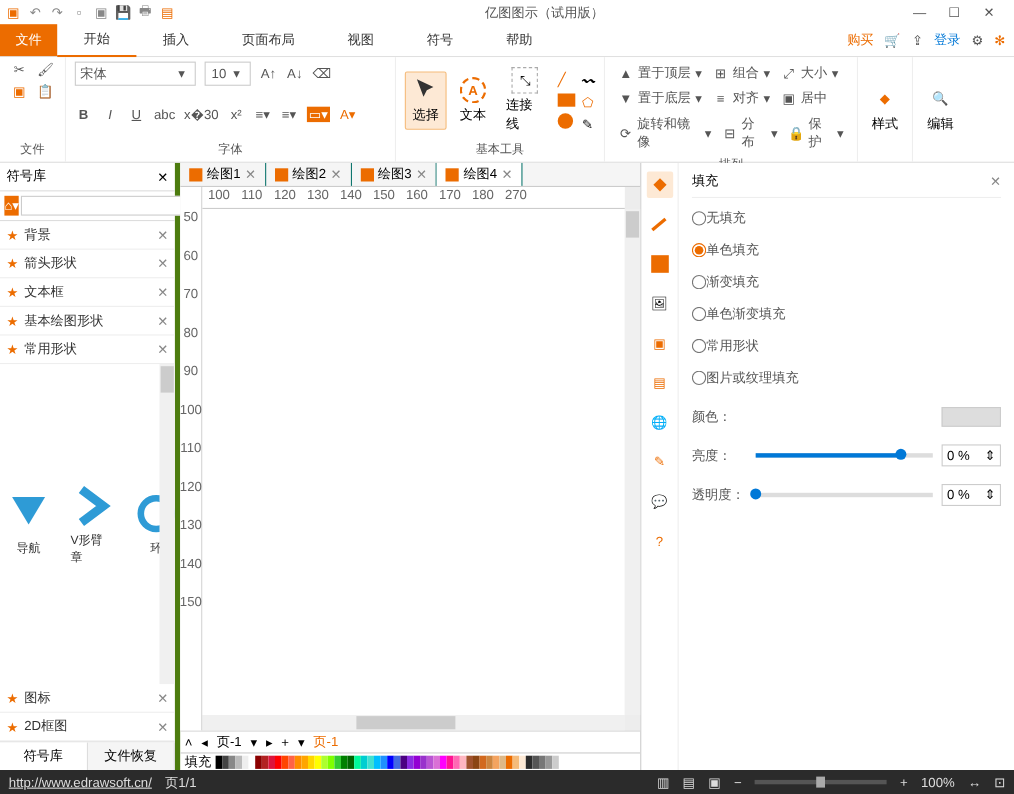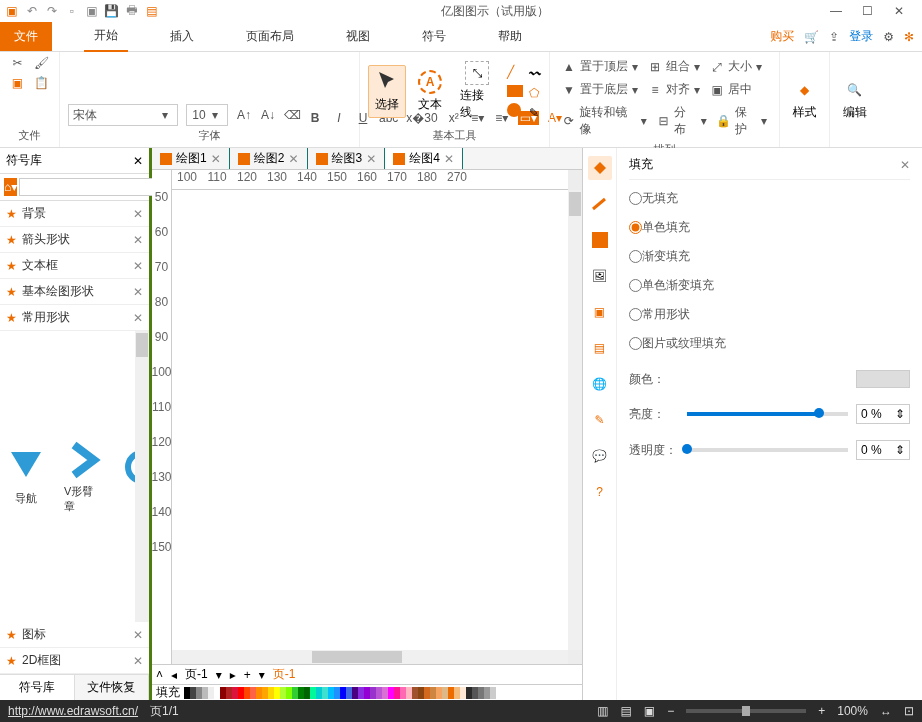--- a/index.html
+++ b/index.html
@@ -5,21 +5,21 @@
 * { margin: 0; padding: 0; box-sizing: border-box; font-family: "Microsoft YaHei", sans-serif; font-size: 12px; }
 body { background: #fff; width: 922px; height: 722px; overflow: hidden; display: flex; flex-direction: column; }
 .titlebar { height: 22px; background: #fff; display: flex; align-items: center; padding: 0 4px; }
 .titlebar .qat { display: flex; gap: 4px; align-items: center; }
 .titlebar .qat span { width: 16px; height: 16px; display: flex; align-items: center; justify-content: center; color: #888; cursor: pointer; }
 .titlebar .title { flex: 1; text-align: center; color: #555; }
 .titlebar .wincontrols { display: flex; gap: 18px; padding-right: 10px; }
 .titlebar .wincontrols span { width: 14px; height: 14px; color: #555; cursor: pointer; }
 .menubar { height: 30px; background: #fff; border-bottom: 1px solid #ddd; display: flex; align-items: center; }
 .menubar .file-tab { background: #ec6c00; color: #fff; padding: 6px 14px; cursor: pointer; }
-.menubar .mitem { padding: 6px 10px; color: #333; cursor: pointer; margin-left: 32px; }
+.menubar .mitem { padding: 6px 24px; color: #333; cursor: pointer; }
 .menubar .mitem.active { border-bottom: 2px solid #ec6c00; }
 .menubar .right { margin-left: auto; display: flex; gap: 10px; align-items: center; padding-right: 8px; }
 .menubar .right span { cursor: pointer; color: #555; }
 .menubar .right .buy { color: #ec6c00; }
 .menubar .right .login { color: #0078d7; }
 .ribbon { height: 96px; background: #fff; border-bottom: 1px solid #ddd; display: flex; }
 .ribbon-group { border-right: 1px solid #eee; padding: 4px 8px; display: flex; flex-direction: column; }
 .ribbon-group .label { text-align: center; color: #555; font-size: 11px; padding-top: 2px; }
 .ribbon-group .content { flex: 1; display: flex; align-items: center; gap: 6px; }
 .font-sel { border: 1px solid #ccc; padding: 2px 4px; background: #fff; width: 110px; height: 22px; display: flex; justify-content: space-between; align-items: center; }
@@ -28,21 +28,21 @@
 .btnrow span { cursor: pointer; color: #555; min-width: 16px; text-align: center; }
 .tool-big { display: flex; flex-direction: column; align-items: center; gap: 2px; padding: 4px 6px; cursor: pointer; }
 .tool-big.sel { background: #fde9d5; border: 1px solid #f5bb7a; border-radius: 2px; }
 .tool-big .ico { width: 24px; height: 24px; display: flex; align-items: center; justify-content: center; }
 .shape-col { display: flex; flex-direction: column; gap: 6px; }
 .shape-col .sq { width: 16px; height: 12px; background: #ec6c00; }
 .shape-col .ci { width: 14px; height: 14px; background: #ec6c00; border-radius: 50%; }
 .arr-item { display: flex; align-items: center; gap: 4px; color: #555; cursor: pointer; padding: 2px 4px; }
 .arr-item .ico { width: 14px; height: 14px; display: flex; align-items: center; justify-content: center; }
 .main { flex: 1; display: flex; overflow: hidden; }
-.leftpanel { width: 152px; border-right: 3px solid #4d7c0f; display: flex; flex-direction: column; background: #fff; }
+.leftpanel { width: 164px; border-right: 5px solid #4d7c0f; display: flex; flex-direction: column; background: #fff; }
 .leftpanel .hdr { display: flex; justify-content: space-between; align-items: center; padding: 4px 6px; border-bottom: 1px solid #ddd; }
 .leftpanel .search { display: flex; padding: 4px; gap: 2px; border-bottom: 1px solid #ddd; }
 .leftpanel .search .home { width: 18px; height: 18px; background: #ec6c00; display: flex; align-items: center; justify-content: center; color: #fff; }
 .leftpanel .search input { flex: 1; border: 1px solid #ccc; padding: 1px 2px; height: 18px; }
 .leftpanel .search .mag { width: 18px; height: 18px; display: flex; align-items: center; justify-content: center; border: 1px solid #ccc; }
 .cat { display: flex; justify-content: space-between; align-items: center; padding: 4px 6px; border-bottom: 1px solid #eee; cursor: pointer; }
 .cat .star { color: #ec6c00; width: 12px; }
 .cat .name { flex: 1; color: #333; padding-left: 4px; }
 .cat .x { color: #888; }
 .shapes-area { flex: 1; overflow-y: auto; padding: 6px; display: flex; flex-direction: row; align-items: center; gap: 18px; position: relative; }
@@ -145,21 +145,21 @@
           <span>🖌</span>
         </div>
       <div class="btnrow">
           <span style="color:#ec6c00">▣</span>
           <span style="color:#ec6c00">📋</span>
         </div>
     </div>
     <div class="label">文件</div>
   </div>
   <div class="ribbon-group" style="width:300px">
-    <div class="content" style="flex-direction:row;align-items:flex-end;gap:6px">
+    <div class="content" style="flex-direction:column;align-items:flex-start;gap:17px">
       <div class="btnrow">
         <div class="font-sel">
             <span>宋体</span>
             <span>▾</span>
           </div>
         <div class="size-sel">
             <span>10</span>
             <span>▾</span>
           </div>
         <span>A↑</span>

